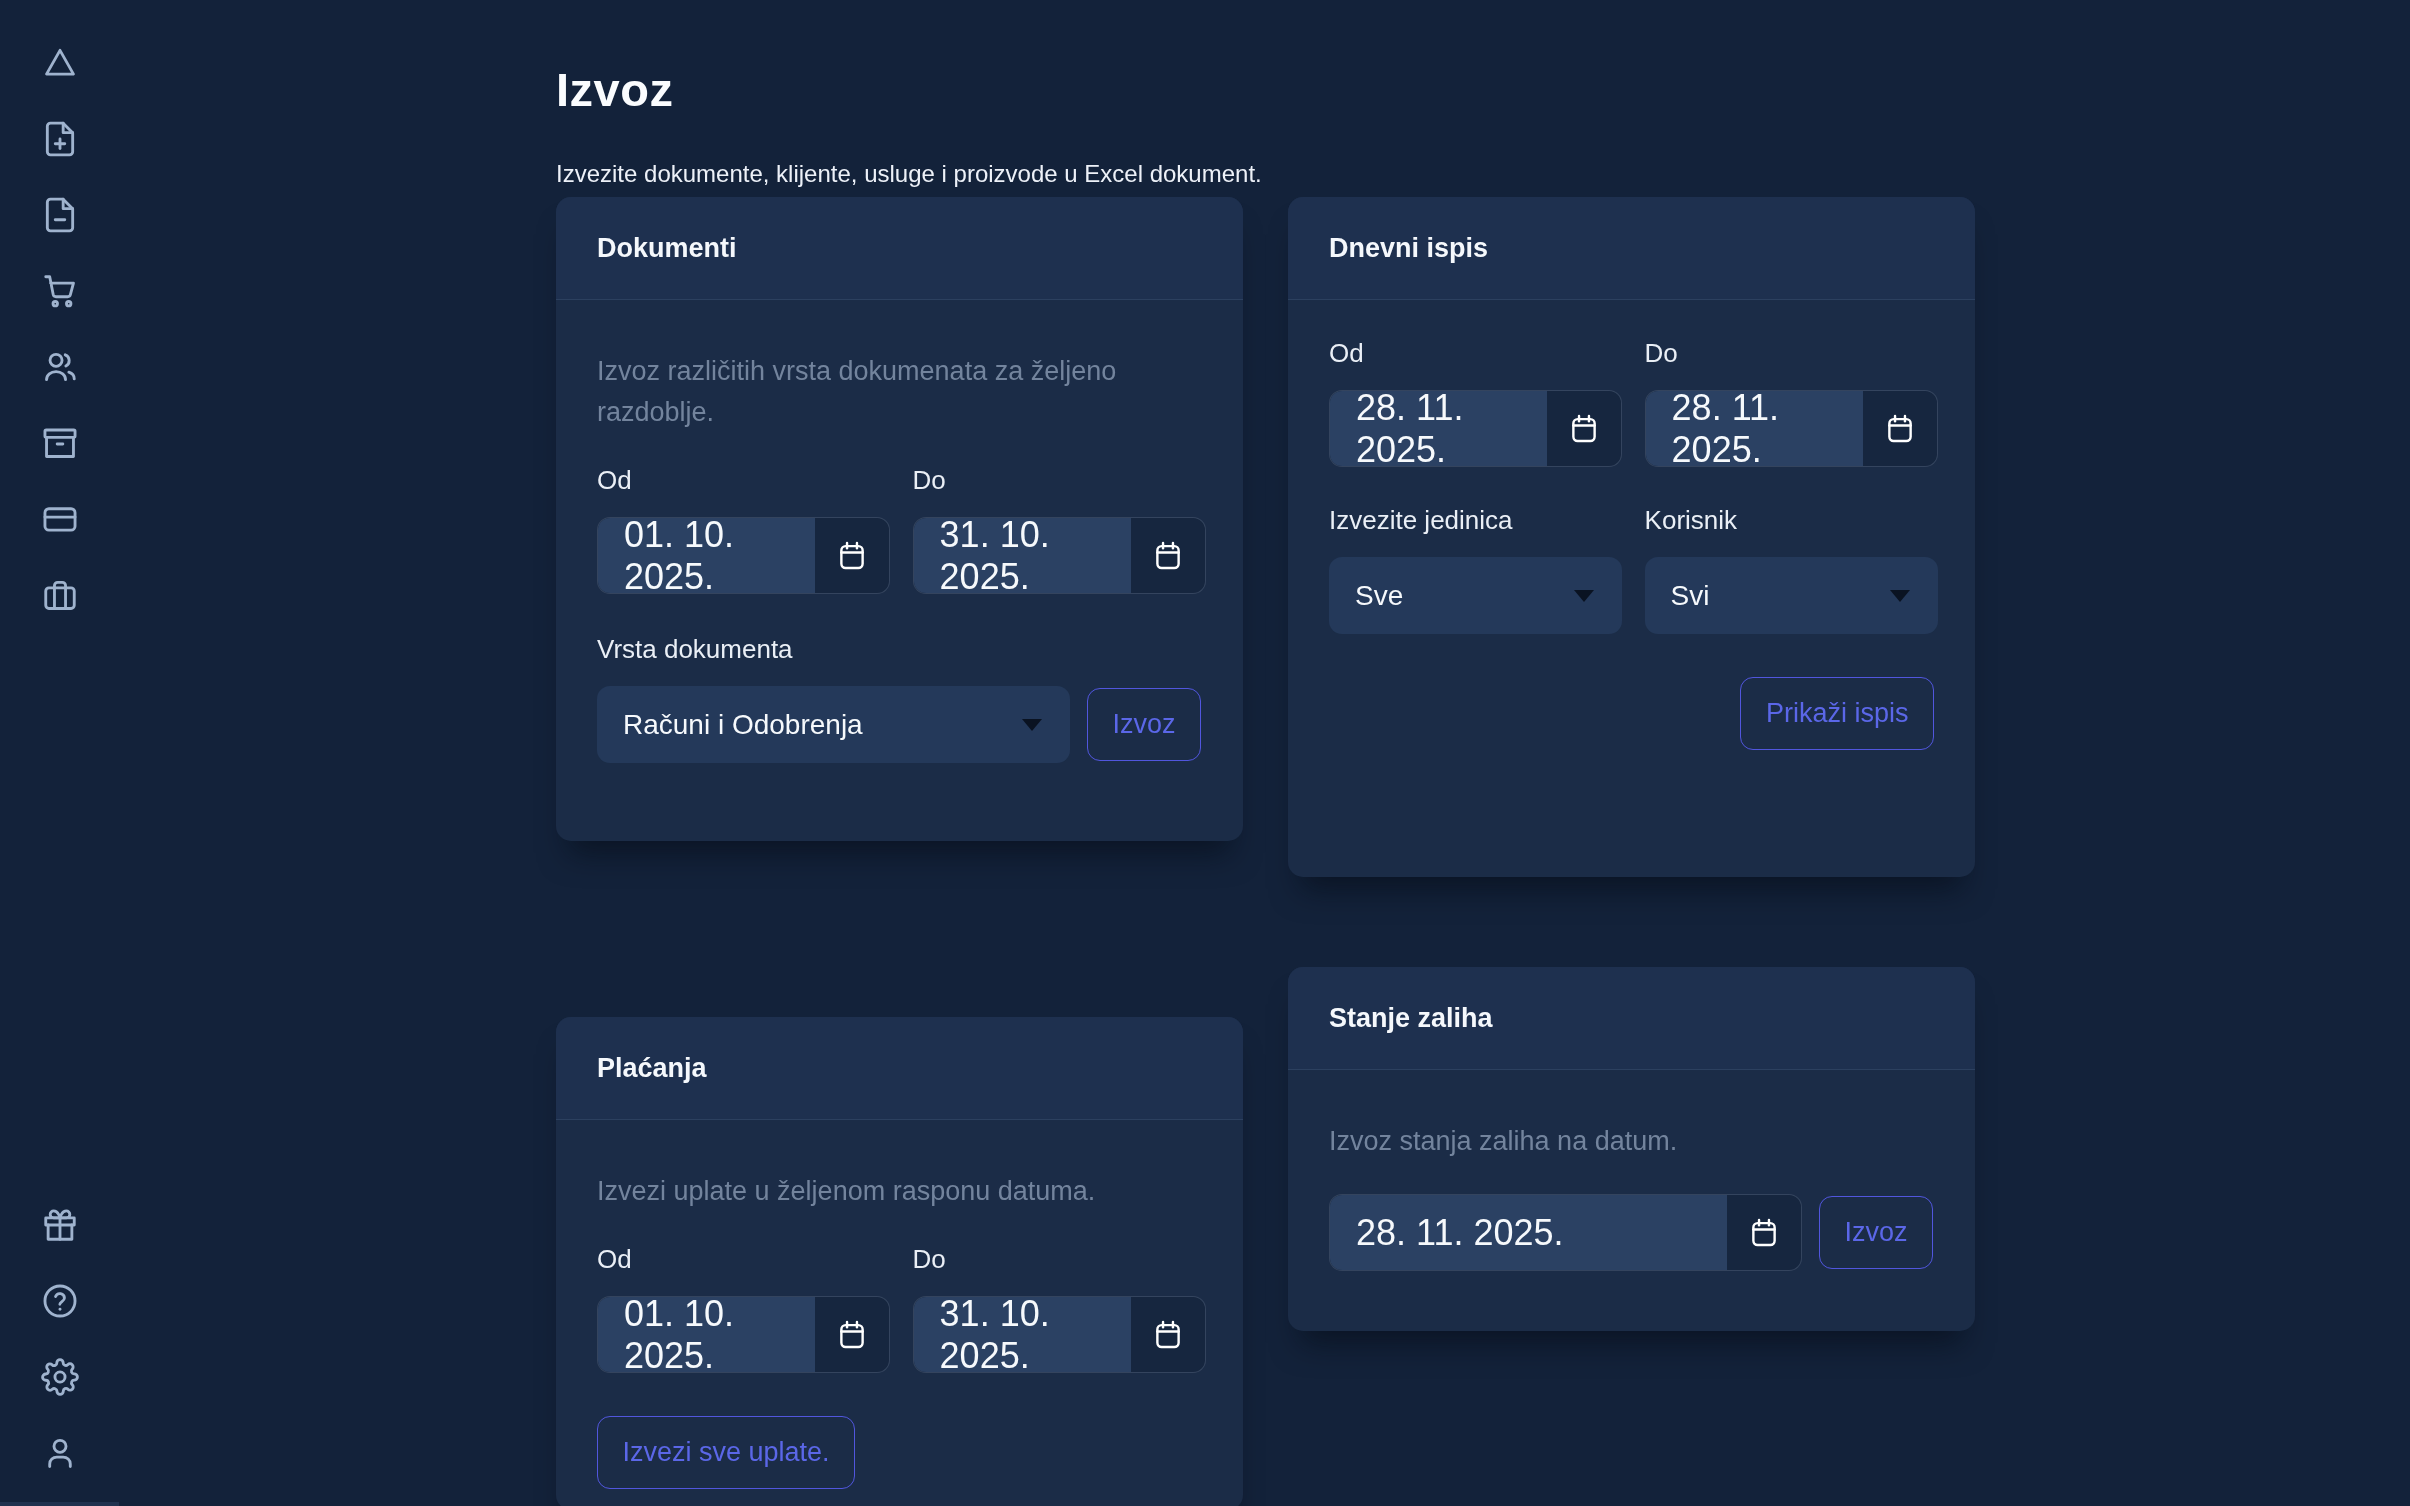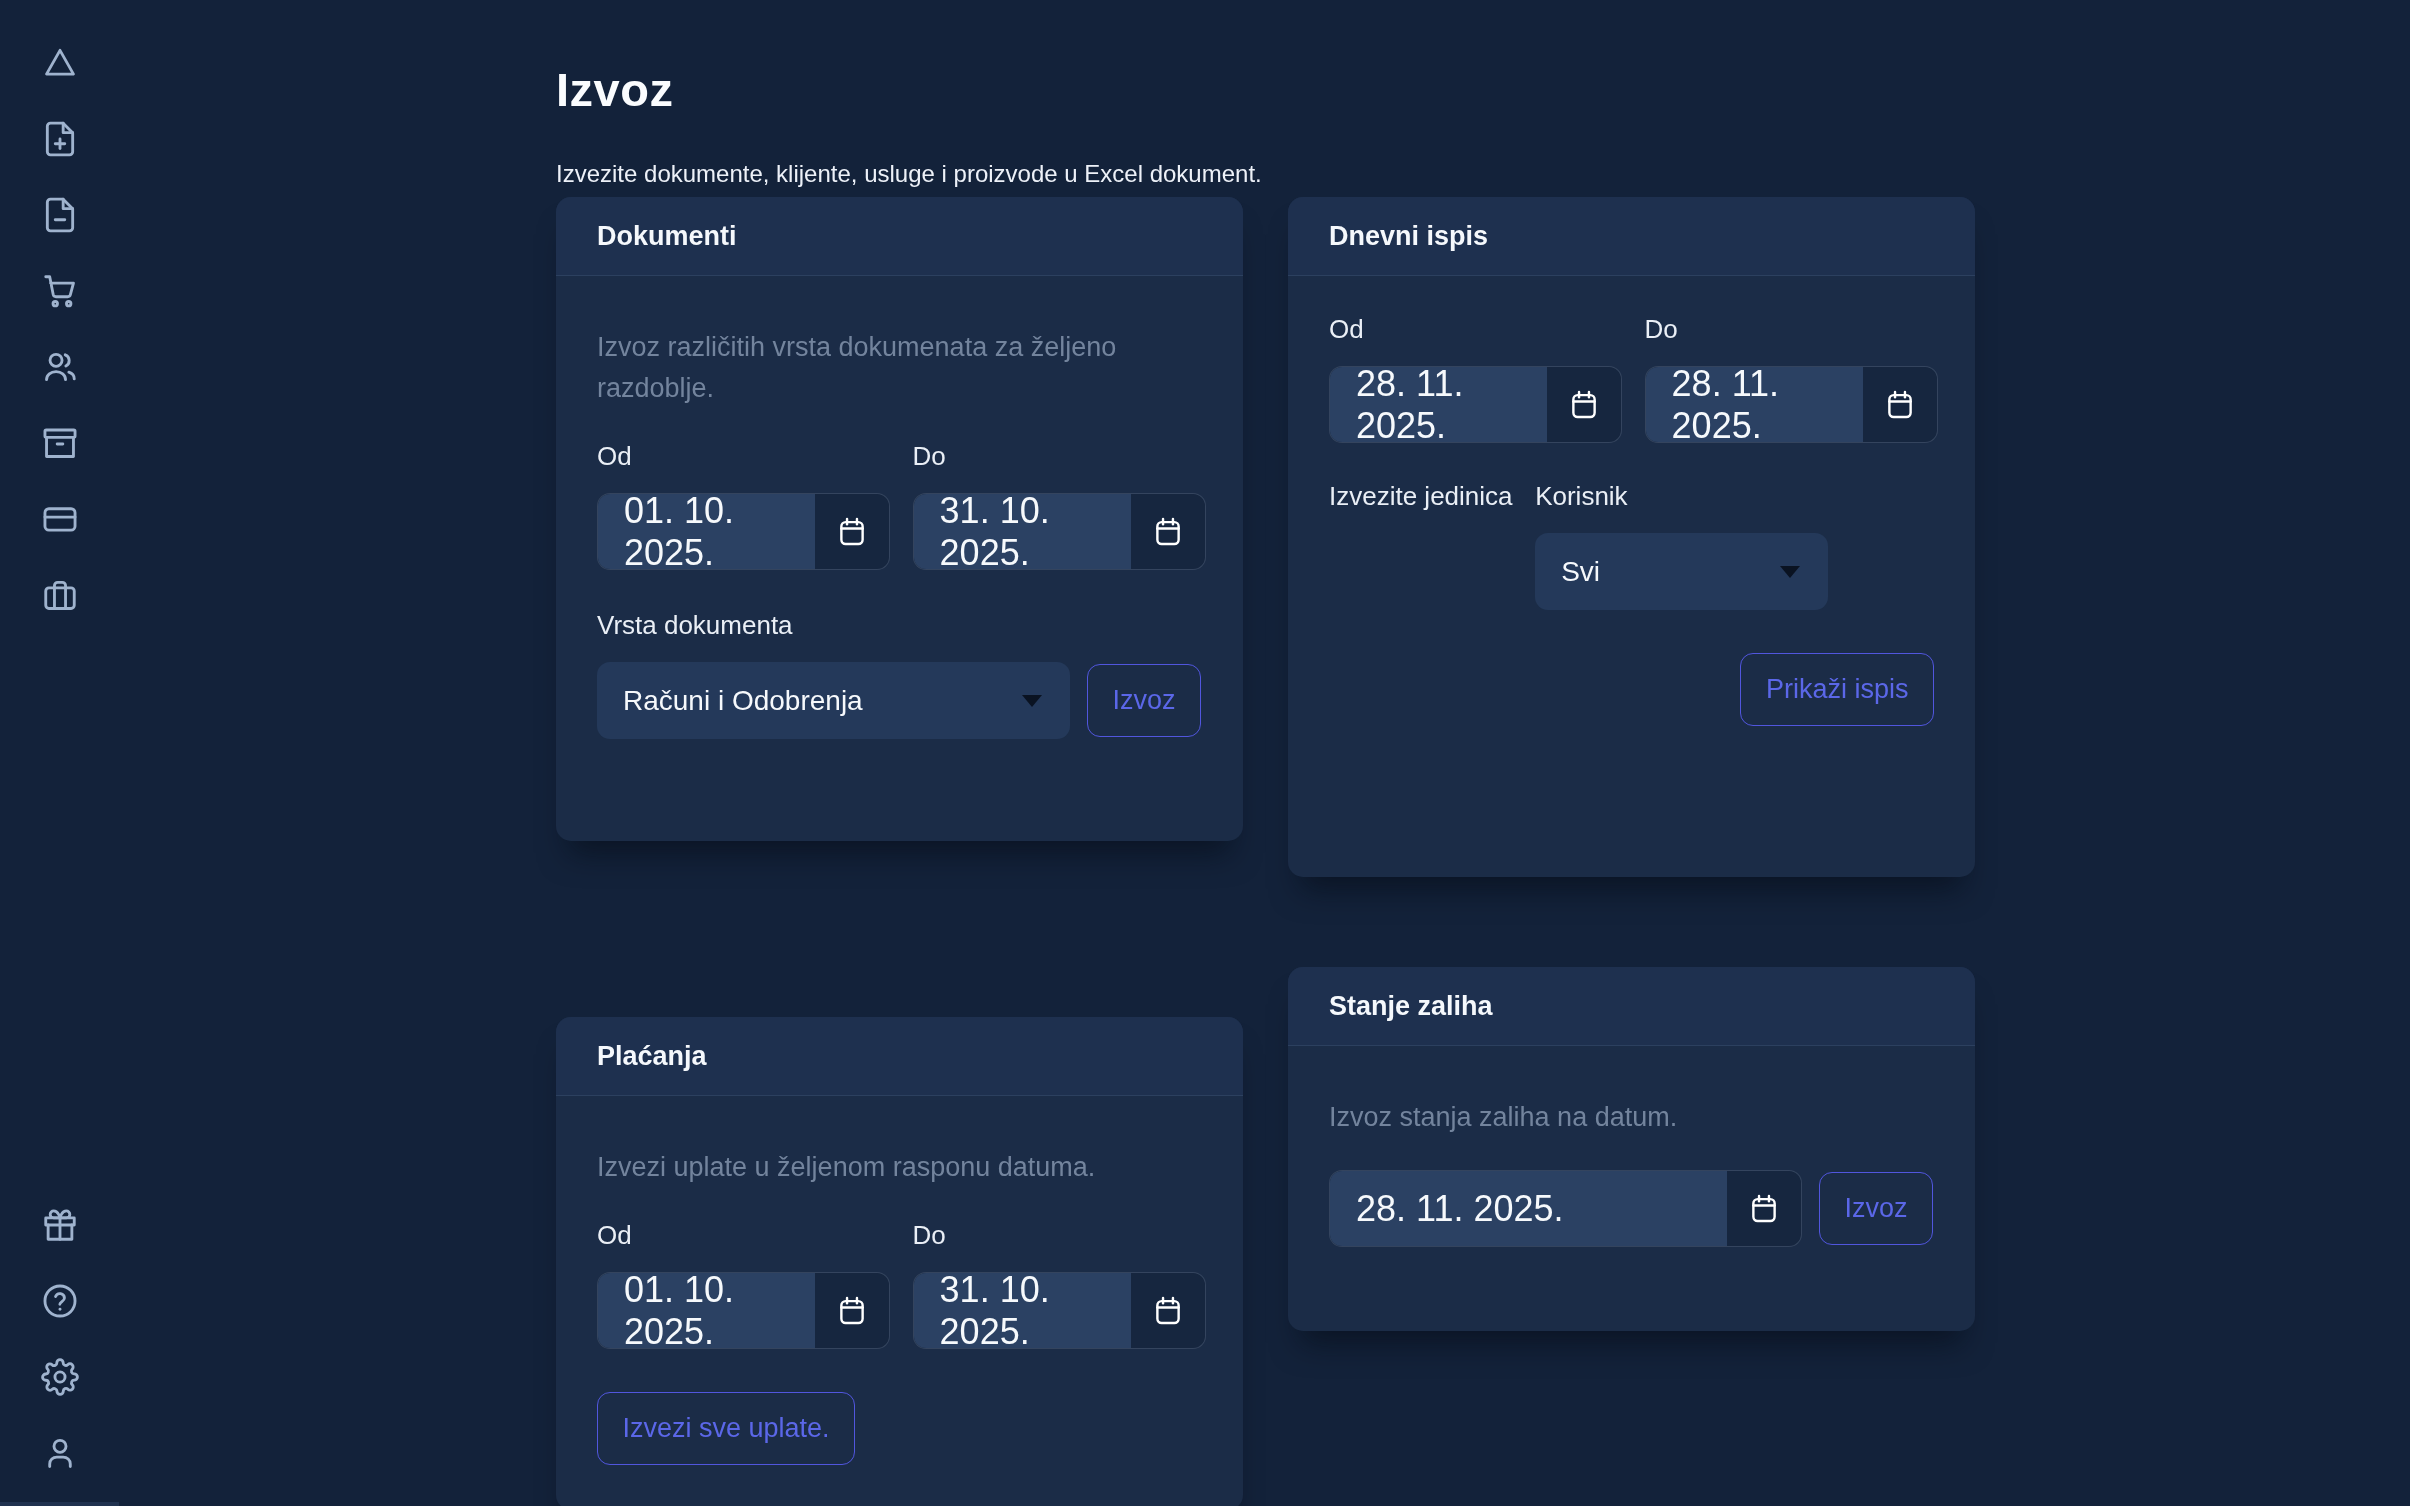--- a/index.html
+++ b/index.html
@@ -32,21 +32,21 @@
   .card{
     position:absolute;background:var(--card-bg);border-radius:15px;
     box-shadow:0 24.5px 30px -13px rgba(4,9,18,.55);
   }
   .card-dokumenti{left:556px;top:197px;width:687px;height:644px;}
   .card-dnevni   {left:1288px;top:197px;width:687px;height:680px;}
   .card-placanja {left:556px;top:1017px;width:687px;height:493px;}
   .card-zalihe   {left:1288px;top:967px;width:687px;height:364px;}
 
   .card-header{
-    height:79px;background:var(--card-header-bg);border-radius:15px 15px 0 0;
+    height:103px;background:var(--card-header-bg);border-radius:15px 15px 0 0;
     border-bottom:1.9px solid var(--divider);display:flex;align-items:center;padding:16px 41px;
   }
   .card-header h2{margin:0;font-size:27px;font-weight:700;color:#F5F8FC;}
   .card-body{padding:38px 41px 0;}
   .desc{margin:13px 0 32px;font-size:27px;line-height:1.52;color:var(--muted);}
   .desc.wrap{max-width:584px;}
 
   .label{font-size:26px;color:#EAEFF6;margin-bottom:21px;font-weight:500;}
   .fields-row{display:flex;gap:22.6px;}
 
@@ -253,20 +253,24 @@
                   <line x1="15.5" y1="2.8" x2="15.5" y2="6.5"></line>
                   <line x1="4.5" y1="9.5" x2="19.5" y2="9.5"></line>
                 </svg>
             </div>
           </div>
         </div>
       </div>
       <div class="fields-row" style="margin-top:38px;">
         <div class="field">
           <div class="label">Izvezite jedinica</div>
+          <div class="select w311">
+            <span>Sve</span>
+            <span class="caret"></span>
+          </div>
         </div>
         <div class="field">
           <div class="label">Korisnik</div>
           <div class="select w311">
             <span>Svi</span>
             <span class="caret"></span>
           </div>
         </div>
       </div>
       <div class="btn-row-end">

